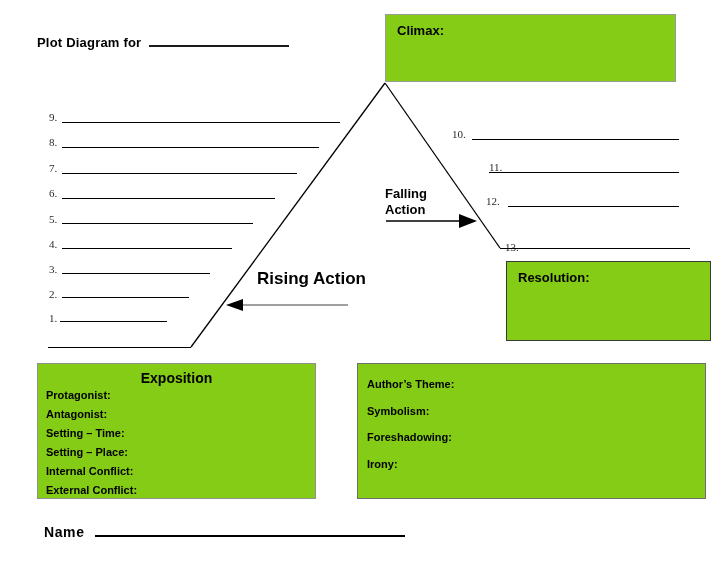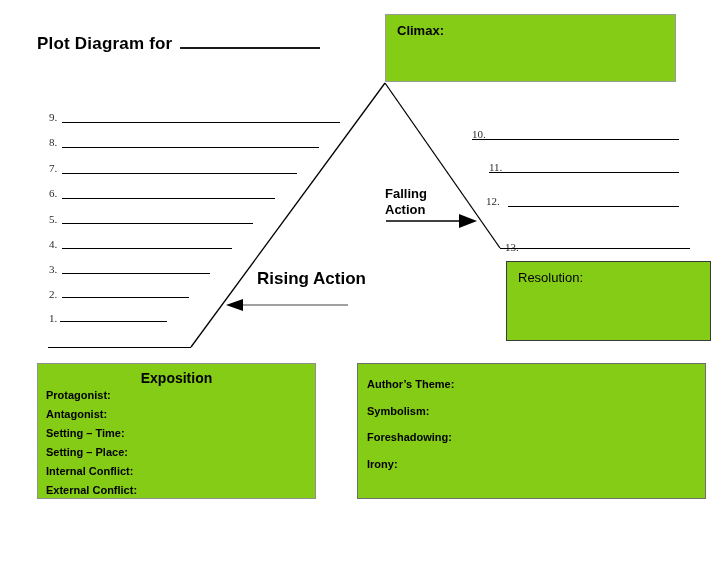--- a/index.html
+++ b/index.html
@@ -22,21 +22,21 @@
   
   #title-row {
     position: absolute;
     left: 37px;
     top: 34px;
     display: flex;
     align-items: baseline;
     white-space: nowrap;
   }
   #title-text {
-    font-size: 17px;
+    font-size: 13px;
     font-weight: bold;
     letter-spacing: .2px;
   }
   #title-blank {
     margin-left: 8px;
     width: 140px;
     border-bottom: 2.5px solid #1a1a1a;
     height: 11px;
   }
 
@@ -81,21 +81,21 @@
     top: 261px;
     width: 205px;
     height: 80px;
     border: 1.3px solid #3a3a3a;
   }
   #resolution-label {
     position: absolute;
     left: 11px;
     top: 8px;
     font-size: 13px;
-    font-weight: normal;
+    font-weight: bold;
   }
   #exposition-box {
     left: 37px;
     top: 363px;
     width: 279px;
     height: 136px;
     border: 1.2px solid #8f8f8f;
   }
   #exposition-title {
     position: absolute;
@@ -219,21 +219,21 @@
   <div class="rule" style="left:62px;  top:147px; width:257px;"></div>
   <div class="rule" style="left:62px;  top:173px; width:235px;"></div>
   <div class="rule" style="left:62px;  top:198px; width:213px;"></div>
   <div class="rule" style="left:62px;  top:223px; width:191px;"></div>
   <div class="rule" style="left:62px;  top:248px; width:170px;"></div>
   <div class="rule" style="left:62px;  top:273px; width:148px;"></div>
   <div class="rule" style="left:62px;  top:297px; width:127px;"></div>
   <div class="rule" style="left:60px;  top:321px; width:107px;"></div>
   <div class="rule" style="left:48px;  top:347px; width:143px;"></div>
 
-  <span class="num" style="left:472px; top:129px;">10.</span>
+  <span class="num" style="left:452px; top:129px;">10.</span>
   <span class="num" style="left:489px; top:162px;">11.</span>
   <span class="num" style="left:486px; top:196px;">12.</span>
   <span class="num" style="left:505px; top:229px;margin-top:13px;">13.</span>
 
   <div class="rule" style="left:472px; top:139px; width:207px;"></div>
   <div class="rule" style="left:489px; top:172px; width:190px;"></div>
   <div class="rule" style="left:508px; top:206px; width:171px;"></div>
   <div class="rule" style="left:500px; top:248px; width:190px;"></div>
 
   <div id="rising-caption">Rising Action</div>
@@ -269,14 +269,18 @@
     <div id="exposition-list">
       <div class="field">Protagonist:</div>
       <div class="field">Antagonist:</div>
       <div class="field">Setting – Time:</div>
       <div class="field">Setting – Place:</div>
       <div class="field">Internal Conflict:</div>
       <div class="field">External Conflict:</div>
     </div>
   </div>
 
+  <div id="name-row">
+    <span id="name-text">Name</span>
+    <span id="name-blank"></span>
+  </div>
 
 </div>
 
 </body></html>

